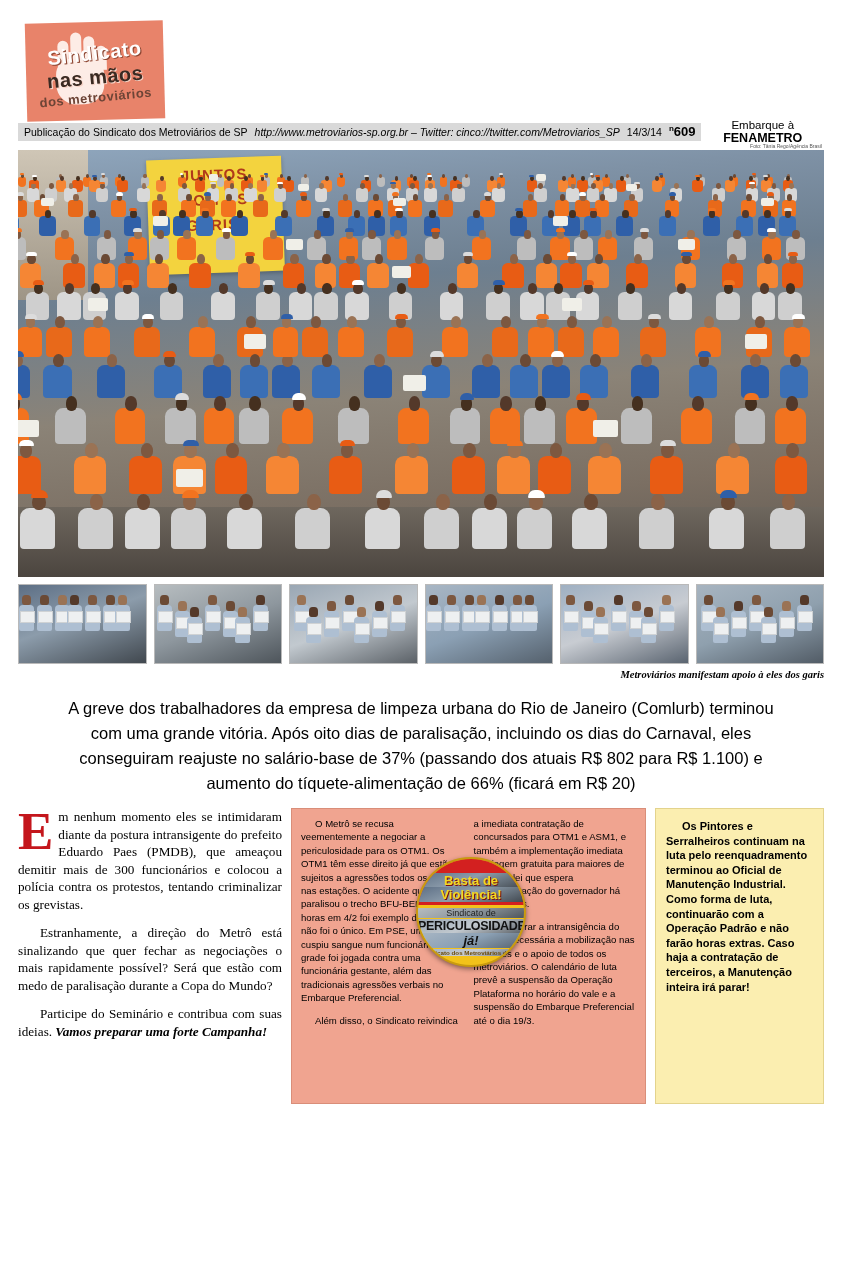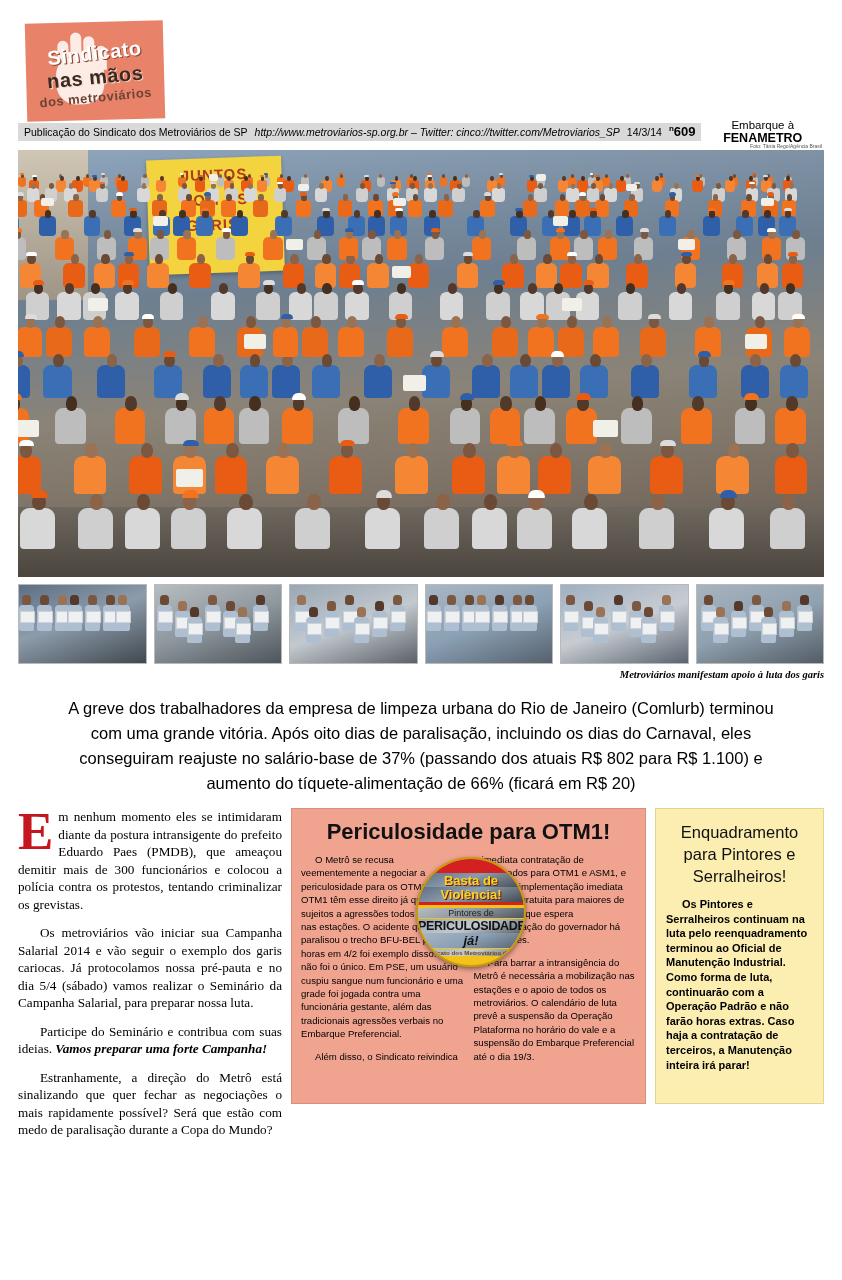--- a/index.html
+++ b/index.html
@@ -1050,56 +1050,53 @@
         <div class="p" style="left:64px;top:32px;width:15px;height:26px;background:#aebfd2;border-radius:4px 4px 2px 2px;"></div>
         <div class="sign" style="left:65px;top:38px;width:13px;height:10px;"></div>
         <div class="p" style="left:85px;top:16px;width:9px;height:10px;background:#9a7355;"></div>
         <div class="p" style="left:82px;top:26px;width:15px;height:26px;background:#aebfd2;border-radius:4px 4px 2px 2px;"></div>
         <div class="sign" style="left:83px;top:32px;width:13px;height:10px;"></div>
         <div class="p" style="left:103px;top:10px;width:9px;height:10px;background:#54392a;"></div>
         <div class="p" style="left:100px;top:20px;width:15px;height:26px;background:#aebfd2;border-radius:4px 4px 2px 2px;"></div>
         <div class="sign" style="left:101px;top:26px;width:13px;height:10px;"></div>
       </div>
   </div>
-  <div class="caption">Metroviários manifestam apoio à luta dos garis</div>
+  <div class="caption">Metroviários manifestam apoio à eles dos garis</div>
 
 
   <div class="lead">A greve dos trabalhadores da empresa de limpeza urbana do Rio de Janeiro (Comlurb) terminou com uma grande vitória. Após oito dias de paralisação, incluindo os dias do Carnaval, eles conseguiram reajuste no salário-base de 37% (passando dos atuais R$ 802 para R$ 1.100) e aumento do tíquete-alimentação de 66% (ficará em R$ 20)</div>
 
   <div class="bottom">
 
     <div class="col-left">
       <p class="first"><span class="dropcap">E</span><span>m nenhum momento eles se intimidaram diante da postura intransigente do prefeito Eduardo Paes (PMDB), que ameaçou demitir mais de 300 funcionários e colocou a polícia contra os protestos, tentando criminalizar os grevistas.</span></p>
-      <p>Os metroviários vão iniciar sua Campanha Salarial 2014 e vão seguir o exemplo dos garis cariocas. Já protocolamos nossa pré-pauta e no dia 5/4 (sábado) vamos realizar o Seminário da Campanha Salarial, para preparar nossa luta.</p>
+      <p>Estranhamente, a direção do Metrô está sinalizando que quer fechar as negociações o mais rapidamente possível? Será que estão com medo de paralisação durante a Copa do Mundo?</p>
       <p><span>Participe do Seminário e contribua com suas ideias. </span><em>Vamos preparar uma forte Campanha!</em></p>
-      <p>Estranhamente, a direção do Metrô está sinalizando que quer fechar as negociações o mais rapidamente possível? Será que estão com medo de paralisação durante a Copa do Mundo?</p>
     </div>
 
     <div class="box-pink">
-      <h3>Periculosidade para OTM1!</h3>
       <div class="pink-cols">
         <div class="c">
           <p>O Metrô se recusa veementemente a negociar a periculosidade para os OTM1. Os OTM1 têm esse direito já que estão sujeitos a agressões todos os dias nas estações. O acidente que paralisou o trecho BFU-BEL por cinco horas em 4/2 foi exemplo disso. Mas não foi o único. Em PSE, um usuário cuspiu sangue num funcionário e uma grade foi jogada contra uma funcionária gestante, além das tradicionais agressões verbais no Embarque Preferencial.</p>
           <p>Além disso, o Sindicato reivindica</p>
         </div>
         <div class="c">
           <p class="noind">a imediata contratação de concursados para OTM1 e ASM1, e também a implementação imediata da viagem gratuita para maiores de 60 anos, lei que espera regulamentação do governador há cinco meses.</p>
           <p>Para barrar a intransigência do Metrô é necessária a mobilização nas estações e o apoio de todos os metroviários. O calendário de luta prevê a suspensão da Operação Plataforma no horário do vale e a suspensão do Embarque Preferencial até o dia 19/3.</p>
         </div>
       </div>
       <div class="badge">
         <div class="top"></div>
         <div class="t1">Basta de</div>
         <div class="t1" style="top:28px">Violência!</div>
-        <div class="t2">Pintores de</div>
+        <div class="t2">Sindicato de</div>
         <div class="t3">PERICULOSIDADE</div>
         <div class="t4">já!</div>
         <div class="t5">Sindicato dos Metroviários de SP</div>
       </div>
     </div>
 
     <div class="box-yellow">
-      <h3>Enquadramento para Pintores e Serralheiros!</h3>
       <p>Os Pintores e Serralheiros continuam na luta pelo reenquadramento terminou ao Oficial de Manutenção Industrial. Como forma de luta, continuarão com a Operação Padrão e não farão horas extras. Caso haja a contratação de terceiros, a Manutenção inteira irá parar!</p>
     </div>
 
   </div>
 </div>
 
 </body></html>

